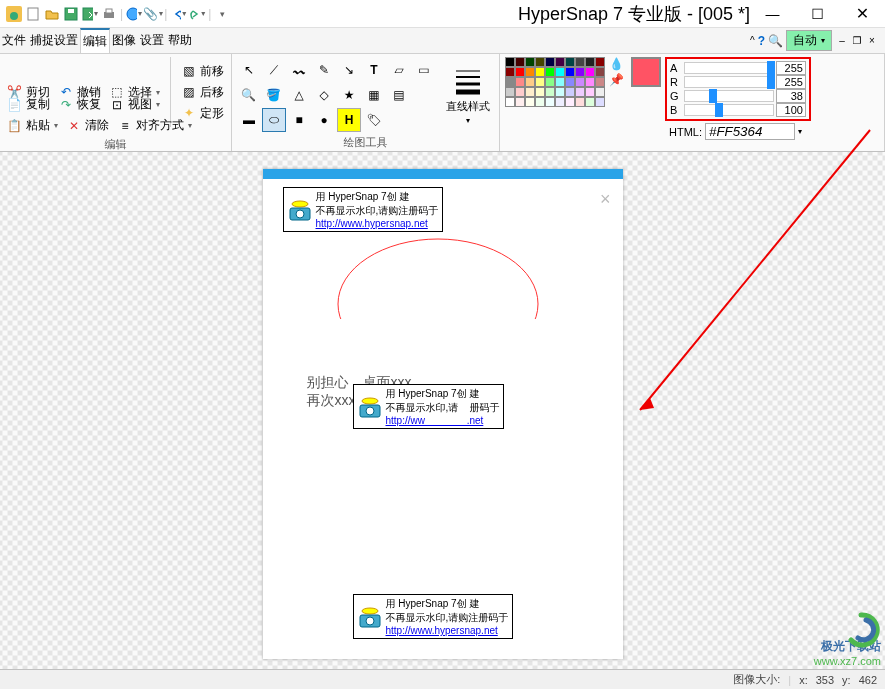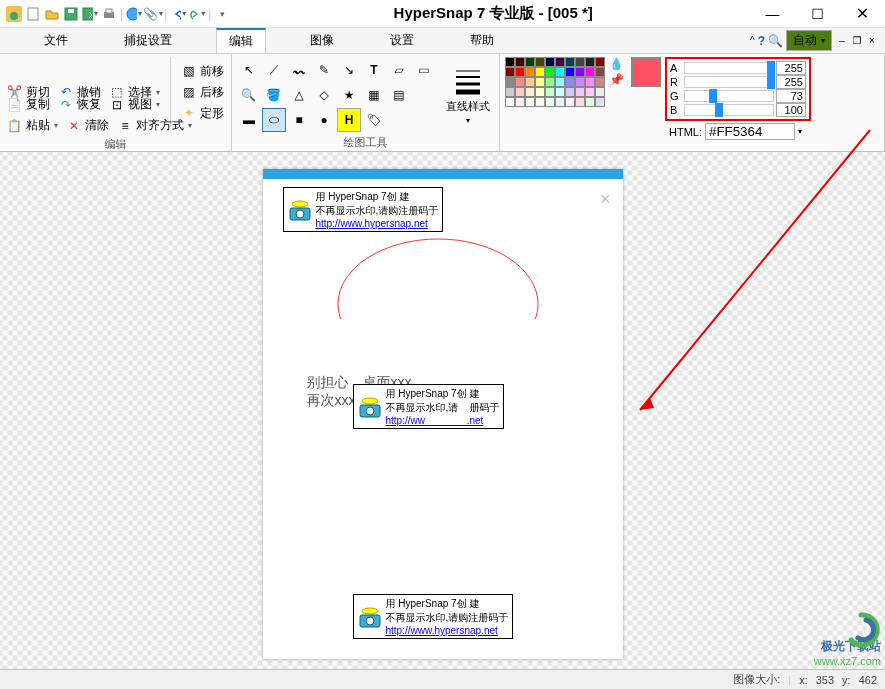--- a/index.html
+++ b/index.html
@@ -1,28 +1,28 @@
 <!DOCTYPE html>
 <html><head>
 <meta charset="utf-8">
 <style>
 * { box-sizing: border-box; margin: 0; padding: 0; }
 body { font-family: "Microsoft YaHei", sans-serif; font-size: 12px; background: #fff; width: 885px; height: 689px; overflow: hidden; position: relative; }
 .titlebar { height: 28px; background: #fff; display: flex; align-items: center; border-bottom: 1px solid #e0e0e0; }
 .titlebar .qat { display: flex; gap: 3px; padding: 0 6px; align-items: center; }
 .titlebar .qat .qicon { width: 16px; height: 16px; display: flex; align-items: center; justify-content: center; }
-.titlebar .title { flex: 1; text-align: center; font-weight: bold; font-size: 15px; }
+.titlebar .title { flex: 1; text-align: right; font-weight: normal; font-size: 18px; }
 .titlebar .wbtns { display: flex; }
 .titlebar .wbtn { width: 45px; height: 28px; display: flex; align-items: center; justify-content: center; font-size: 14px; }
 .menubar { height: 26px; display: flex; align-items: stretch; border-bottom: 1px solid #d0d0d0; background: #f5f5f5; }
-.menubar .mtab { padding: 0 12px; display: flex; align-items: center; font-size: 12px; margin-left: 32px; }
+.menubar .mtab { padding: 0 2px; display: flex; align-items: center; font-size: 12px; }
 .menubar .mtab.active { background: #fff; border-top: 2px solid #2a7ab0; border-left: 1px solid #d0d0d0; border-right: 1px solid #d0d0d0; }
 .menubar .spacer { flex: 1; }
 .menubar .right { display: flex; align-items: center; gap: 3px; padding-right: 6px; }
-.menubar .zoombox { border: 1px solid #aaa; padding: 1px 6px; display: flex; align-items: center; gap: 4px; background: #4d7c0f; }
+.menubar .zoombox { border: 1px solid #aaa; padding: 1px 6px; display: flex; align-items: center; gap: 4px; background: #86efac; }
 .menubar .mdi { display: flex; gap: 1px; }
 .menubar .mdi span { width: 14px; text-align: center; font-size: 10px; }
 
 .ribbon { height: 98px; display: flex; border-bottom: 1px solid #c0c0c0; background: #fafafa; }
 .rgroup { border-right: 1px solid #d0d0d0; padding: 3px 5px 1px; display: flex; flex-direction: column; }
 .rgroup .body { flex: 1; display: flex; flex-direction: column; gap: 2px; }
 .rgroup .glabel { text-align: center; font-size: 11px; color: #555; padding-top: 2px; }
 .row { display: flex; gap: 4px; align-items: center; }
 .rbtn { display: flex; align-items: center; gap: 3px; padding: 1px 2px; font-size: 12px; }
 .rbtn .ic { width: 16px; height: 16px; display: inline-flex; align-items: center; justify-content: center; }
@@ -37,21 +37,21 @@
 .swatches div { border: 0.5px solid #888; }
 .bigsw { width: 30px; height: 30px; border: 2px solid #888; margin-left: 3px; }
 
 .argb { display: flex; flex-direction: column; gap: 0; font-size: 11px; border: 2px solid #e00; padding: 2px 3px; position: relative; }
 .argb .srow { display: flex; align-items: center; gap: 2px; }
 .argb .lab { width: 12px; }
 .argb .slider { width: 90px; height: 12px; background: #fff; position: relative; border: 1px solid #ccc; }
 .argb .thumb { width: 8px; height: 14px; background: #1e90ff; position: absolute; top: -2px; }
 .argb .val { width: 30px; text-align: right; border: 1px solid #aaa; padding: 0 2px; background: #fff; }
 .htmlrow { display: flex; align-items: center; gap: 3px; font-size: 11px; padding: 2px 0 0 4px; }
-.htmlrow input { width: 90px; border: 1px solid #aaa; padding: 0 3px; }
+.htmlrow input { width: 90px; border: 1px solid #aaa; padding: 0 3px; font-style: italic; }
 
 .canvas-area { position: absolute; top: 152px; left: 0; right: 0; bottom: 20px; background: repeating-conic-gradient(#e5e5e5 0% 25%, #fafafa 0% 50%) 50% / 10px 10px; display: flex; justify-content: center; align-items: flex-start; overflow: hidden;}
 .doc { margin-top: 17px; width: 360px; height: 490px; background: #fff; box-shadow: 0 0 3px rgba(0,0,0,0.3); position: relative; }
 .doc .topbar { height: 10px; background: #29a3e8; }
 .wm { position: absolute; border: 1px solid #000; background: #fff; padding: 2px 4px; font-size: 10px; display: flex; gap: 4px; align-items: center; }
 .wm .cam { width: 24px; height: 24px; }
 .wm .txt a { color: #0000ee; text-decoration: underline; }
 .svg-over { position: absolute; inset: 0; pointer-events: none; }
 .dialog-text { position: absolute; left: 44px; top: 205px; font-size: 14px; color: #555; }
 .chk { position: absolute; left: 44px; top: 280px; display: flex; align-items: center; gap: 5px; color: #888; font-size: 12px; }
@@ -352,21 +352,21 @@
               <div class="slider">
                 <div class="thumb" style="left:82px"></div>
               </div>
               <span class="val">255</span>
             </div>
           <div class="srow">
               <span class="lab">G</span>
               <div class="slider">
                 <div class="thumb" style="left:24px"></div>
               </div>
-              <span class="val">73</span>
+              <span class="val">38</span>
             </div>
           <div class="srow">
               <span class="lab">B</span>
               <div class="slider">
                 <div class="thumb" style="left:30px"></div>
               </div>
               <span class="val">100</span>
             </div>
         </div>
         <div class="htmlrow">

